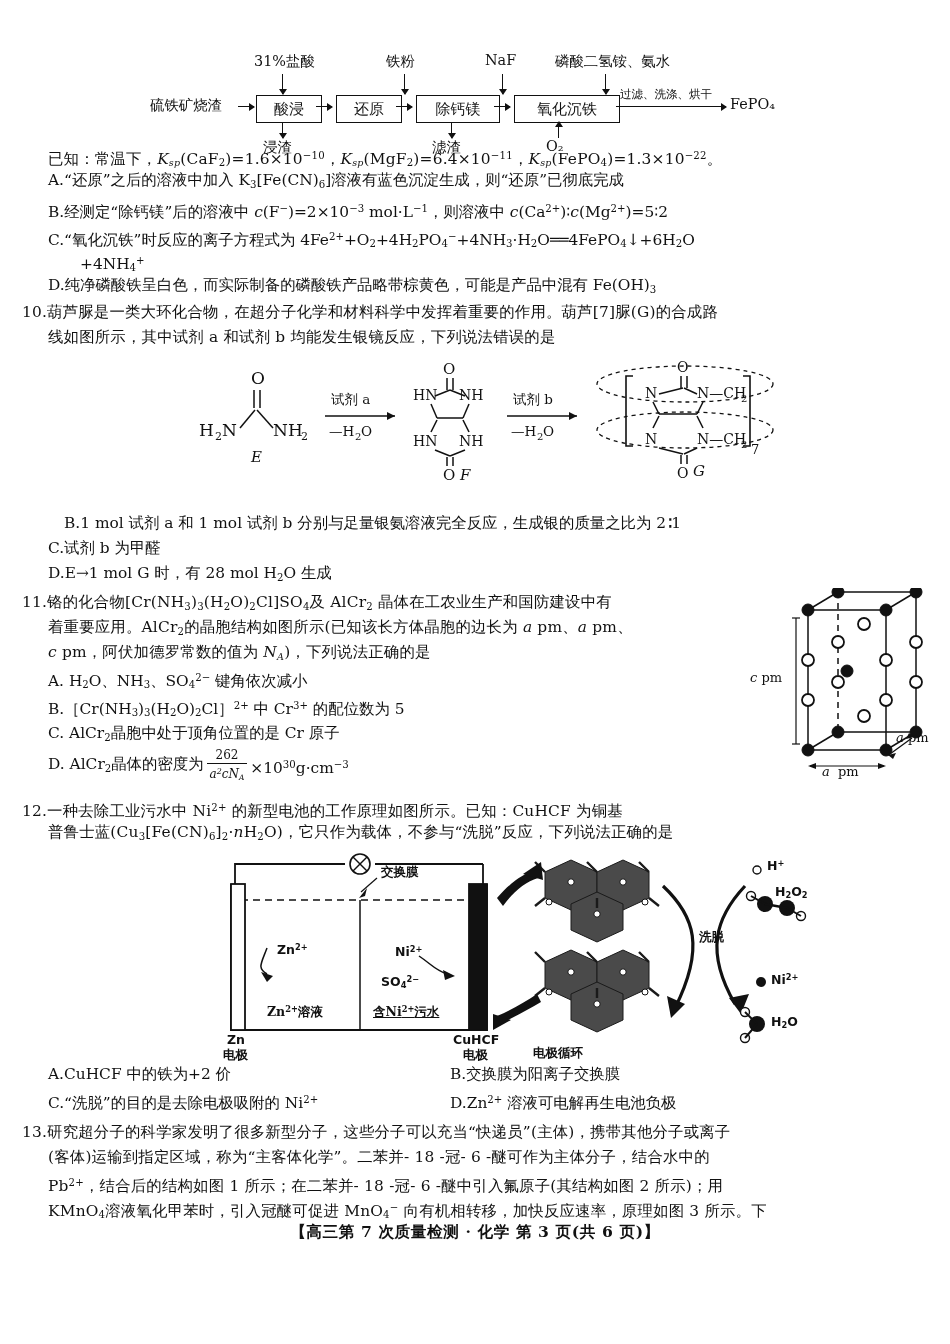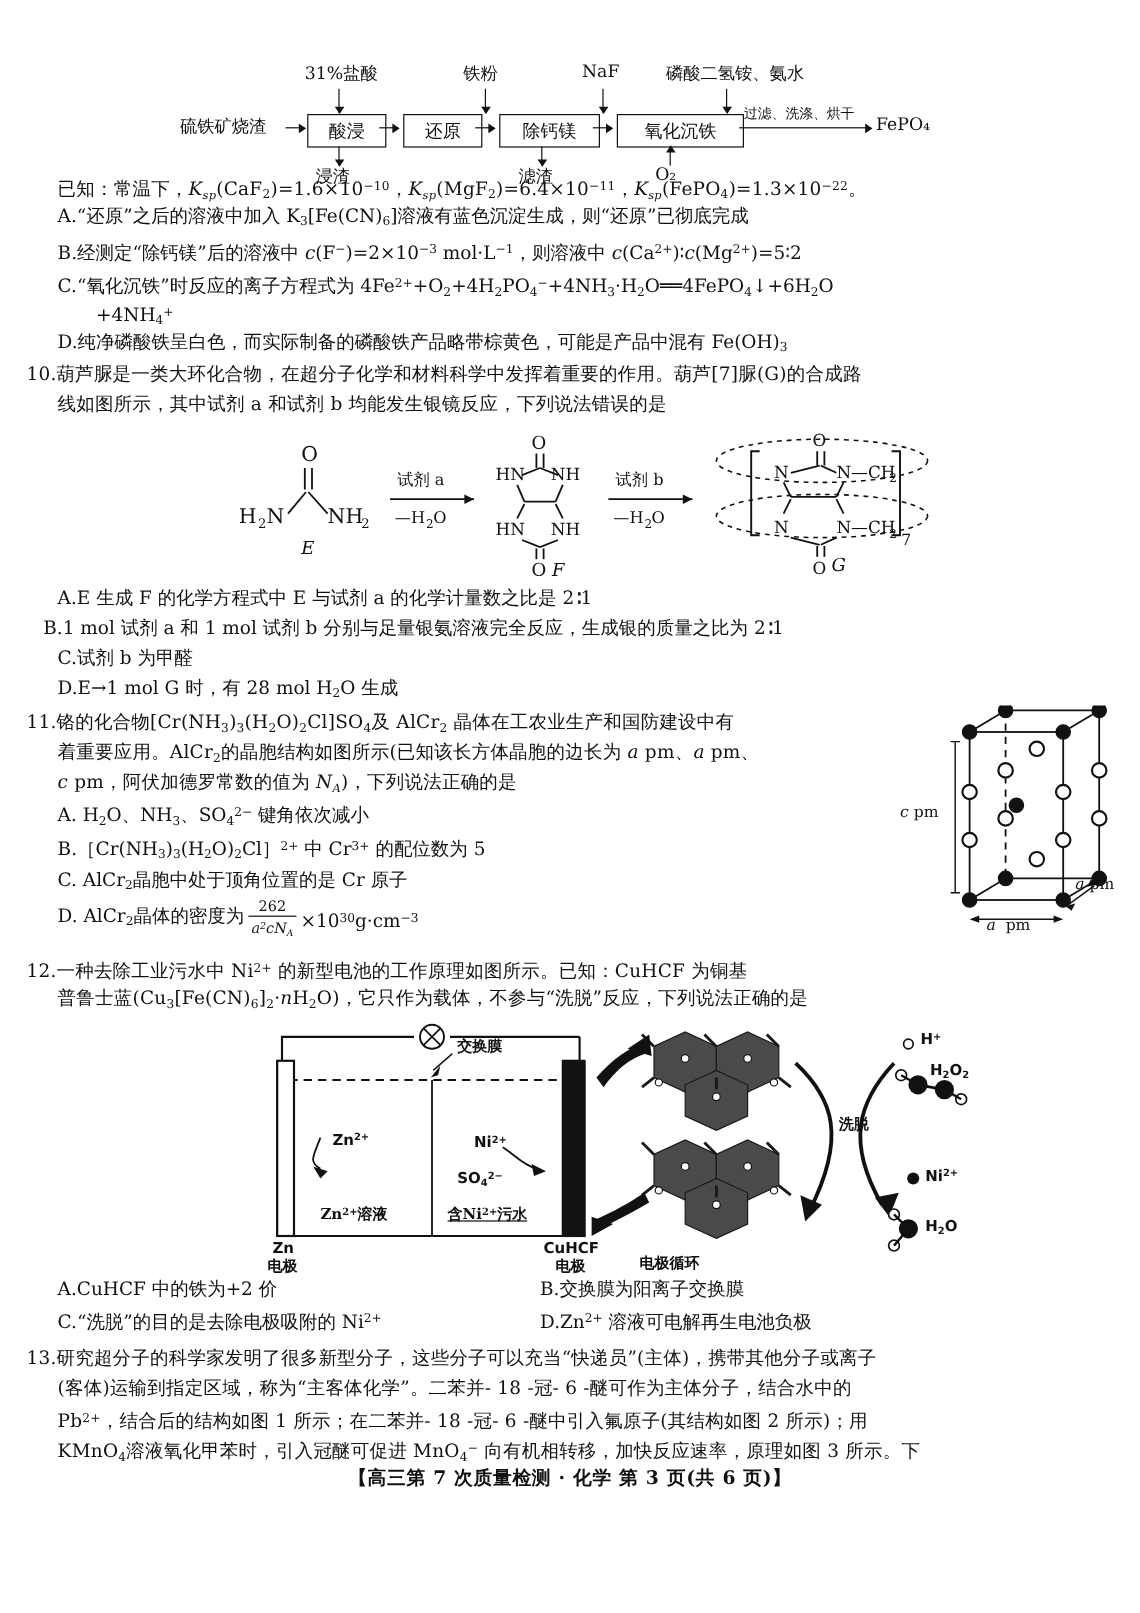--- a/index.html
+++ b/index.html
@@ -209,24 +209,21 @@
           <line x1="88" y1="97" x2="88" y2="106"></line>
           <line x1="94" y1="97" x2="94" y2="106"></line>
           <text x="84" y="120" font-size="14" stroke="none" fill="#111">O</text>
         </g>
       </g>
     </svg>
     <div class="struct-lab" style="left:275px;top:108px;">F</div>
     <div class="struct-lab" style="left:508px;top:104px;">G</div>
   </div>
 
-  <div class="opt" style="left:48px;top:486px;">
-    A.E 生成 F 的化学方程式中 E 与试剂 a 的化学计量数之比是 2∶1
-  </div>
-  <div class="opt" style="left:36px;top:511px;">
+  <div class="opt" style="left:64px;top:511px;">
     B.1 mol 试剂 a 和 1 mol 试剂 b 分别与足量银氨溶液完全反应，生成银的质量之比为 2∶1
   </div>
   <div class="opt" style="left:48px;top:536px;">
     C.试剂 b 为甲醛
   </div>
   <div class="opt" style="left:48px;top:561px;">
     D.E→1 mol G 时，有 28 mol H<sub>2</sub>O 生成
   </div>
 
   <div class="q" style="left:22px;top:590px;width:770px;">

